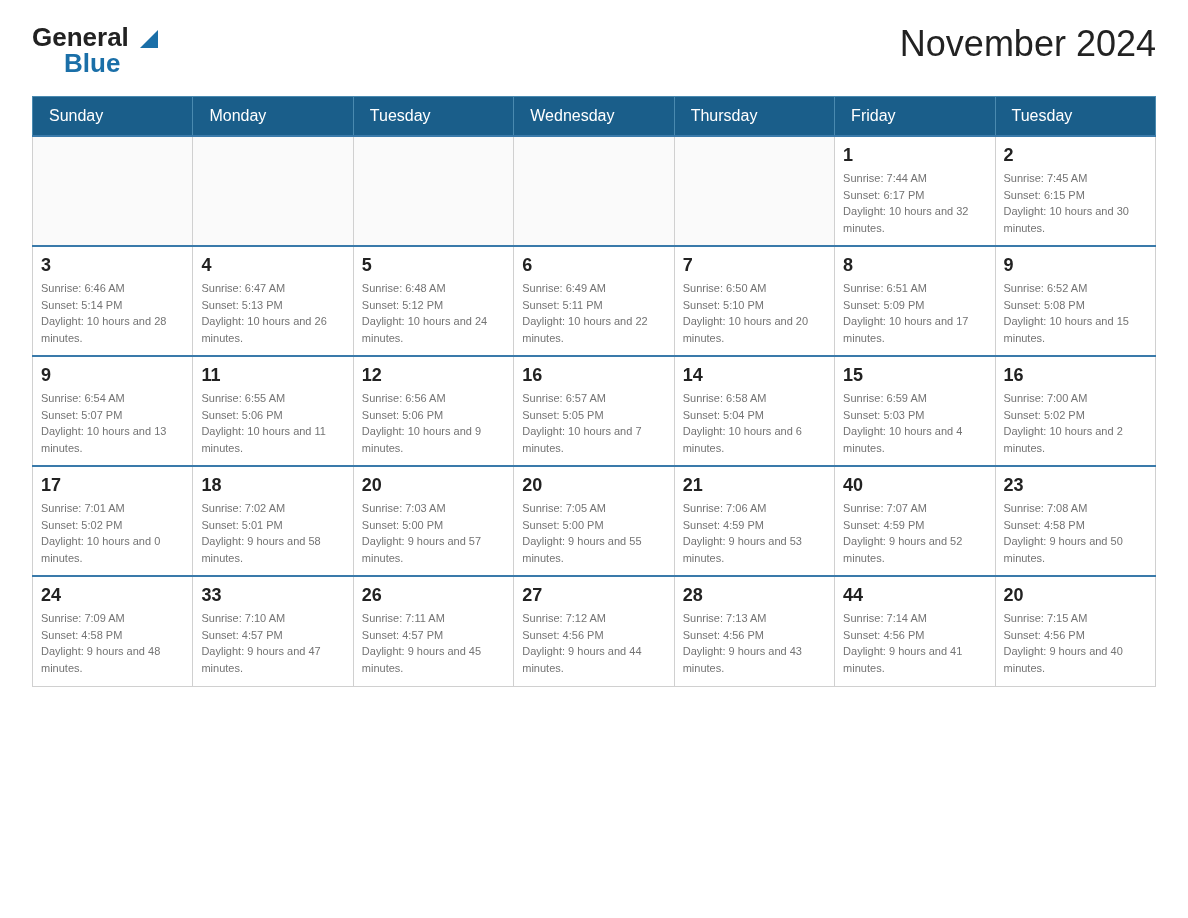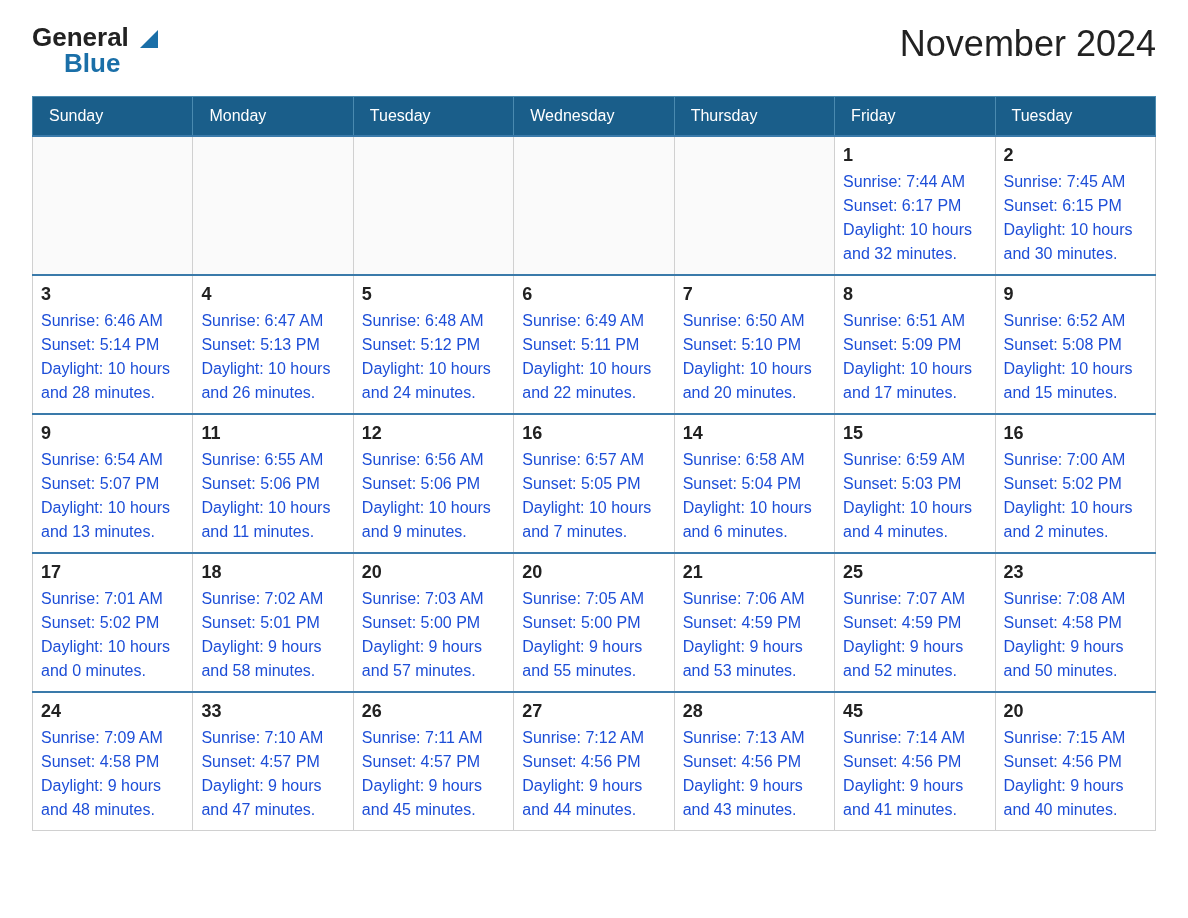--- a/index.html
+++ b/index.html
@@ -54,22 +54,22 @@
       border-top: 2px solid #3a7aaa;
     }
     .day-number {
       font-size: 18px;
       font-weight: bold;
       color: #222;
       margin-bottom: 4px;
       display: block;
     }
     .day-info {
-      font-size: 16px;
-      color: #1d4ed8;
+      font-size: 11px;
+      color: #737373;
       line-height: 1.5;
     }
     .empty-cell {
       background: #fafafa;
     }
     .logo-wrapper {
       display: flex;
       flex-direction: column;
     }
     .logo-line1 {
@@ -208,21 +208,21 @@
         </td>
         <td>
           <span class="day-number">20</span>
           <div class="day-info">Sunrise: 7:05 AM<br>Sunset: 5:00 PM<br>Daylight: 9 hours and 55 minutes.</div>
         </td>
         <td>
           <span class="day-number">21</span>
           <div class="day-info">Sunrise: 7:06 AM<br>Sunset: 4:59 PM<br>Daylight: 9 hours and 53 minutes.</div>
         </td>
         <td>
-          <span class="day-number">25</span>
+          <span class="day-number">40</span>
           <div class="day-info">Sunrise: 7:07 AM<br>Sunset: 4:59 PM<br>Daylight: 9 hours and 52 minutes.</div>
         </td>
         <td>
           <span class="day-number">23</span>
           <div class="day-info">Sunrise: 7:08 AM<br>Sunset: 4:58 PM<br>Daylight: 9 hours and 50 minutes.</div>
         </td>
       </tr>
       <tr>
         <td>
           <span class="day-number">24</span>
@@ -238,21 +238,21 @@
         </td>
         <td>
           <span class="day-number">27</span>
           <div class="day-info">Sunrise: 7:12 AM<br>Sunset: 4:56 PM<br>Daylight: 9 hours and 44 minutes.</div>
         </td>
         <td>
           <span class="day-number">28</span>
           <div class="day-info">Sunrise: 7:13 AM<br>Sunset: 4:56 PM<br>Daylight: 9 hours and 43 minutes.</div>
         </td>
         <td>
-          <span class="day-number">45</span>
+          <span class="day-number">44</span>
           <div class="day-info">Sunrise: 7:14 AM<br>Sunset: 4:56 PM<br>Daylight: 9 hours and 41 minutes.</div>
         </td>
         <td>
           <span class="day-number">20</span>
           <div class="day-info">Sunrise: 7:15 AM<br>Sunset: 4:56 PM<br>Daylight: 9 hours and 40 minutes.</div>
         </td>
       </tr>
     </tbody>
 </table>
 

